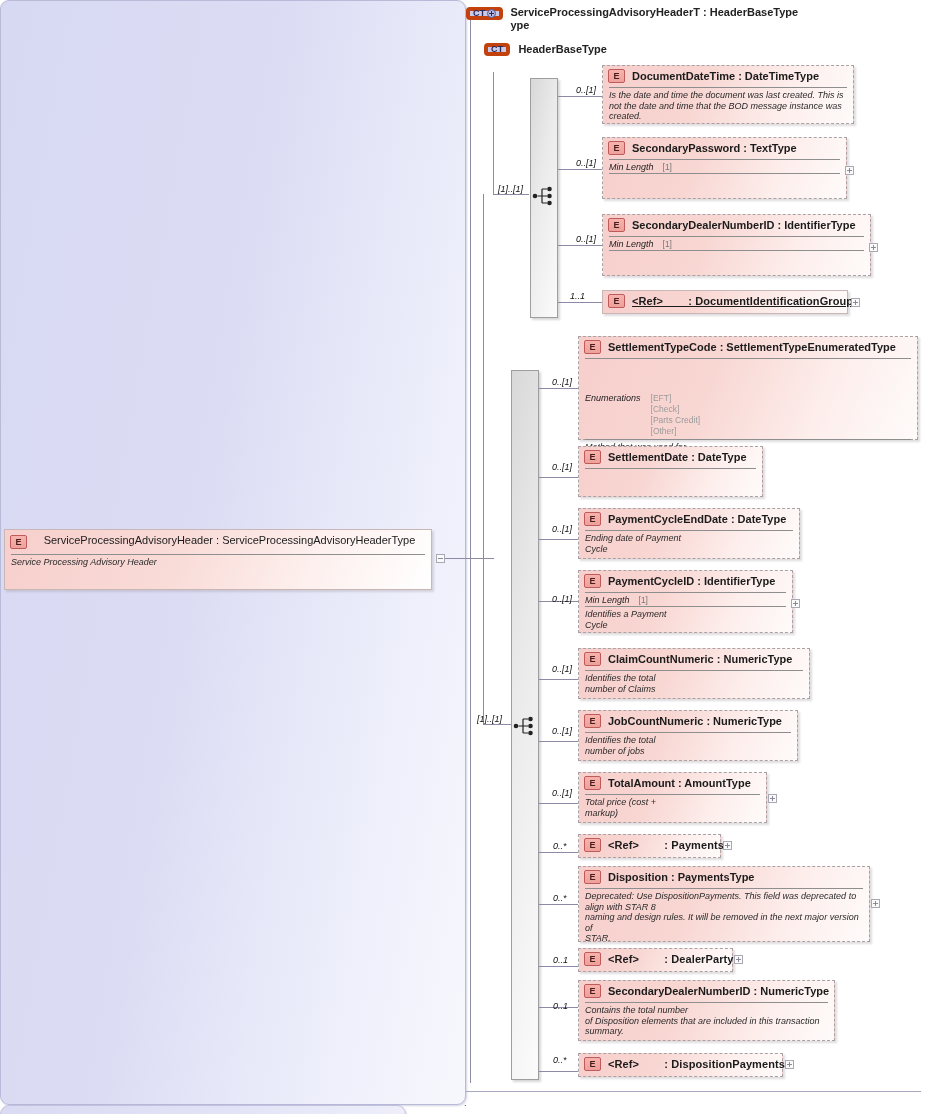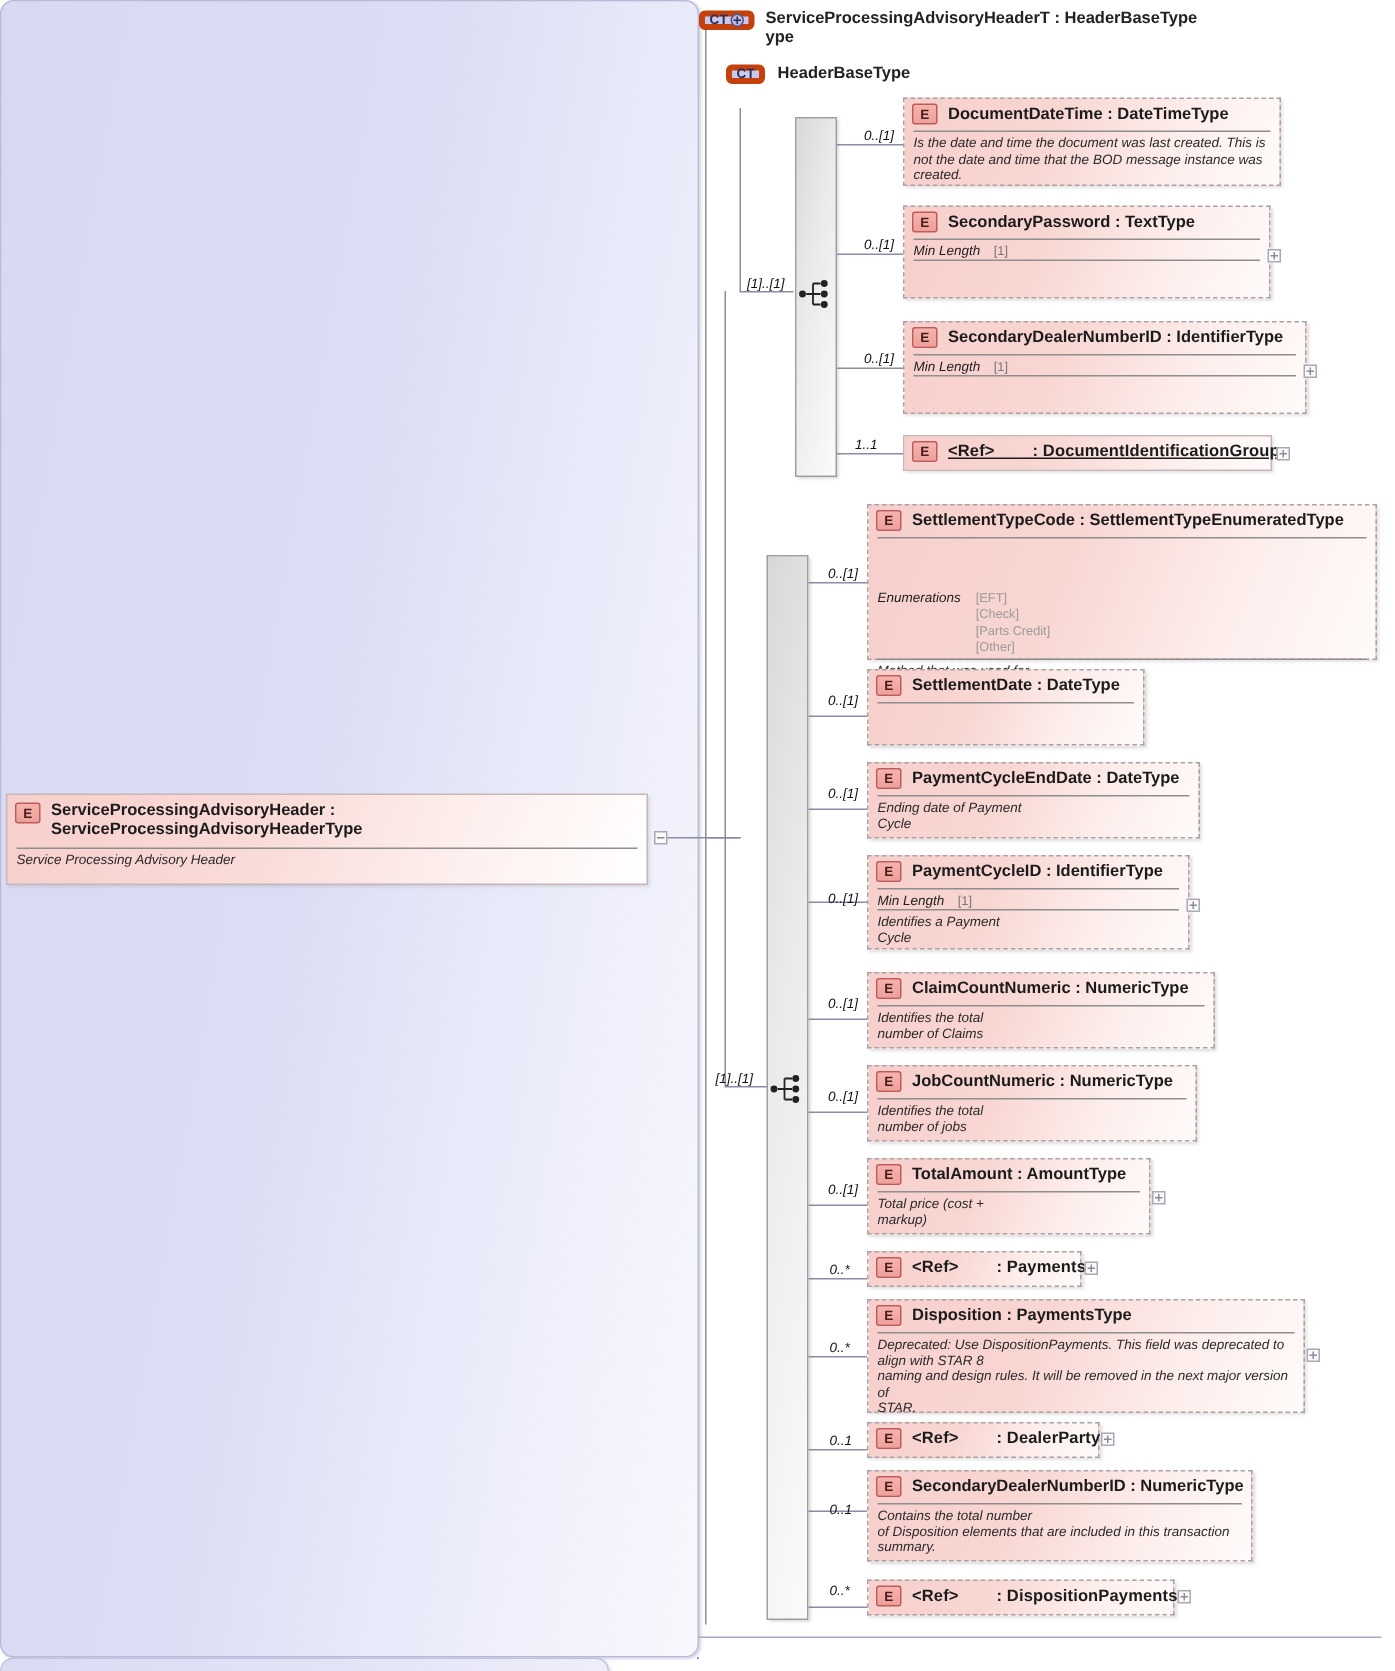--- a/index.html
+++ b/index.html
@@ -144,22 +144,22 @@
   .seq-icon { position:absolute; width:26px; height:22px; }
 
   
   .root-node {
     position:absolute;
     background: linear-gradient(112deg,#f7cfcc 0%, #f9dbd7 40%, #fdf0ee 72%, #ffffff 100%);
     border:1px solid #c9b7b7;
     box-shadow: 1.5px 1.5px 2px rgba(150,140,145,.30);
   }
   .root-title {
-    font-size: 11px; font-weight: 700; color:#1b1b1b;
-    line-height: 13px; 
+    font-size: 11px; font-weight: 400; color:#1b1b1b;
+    line-height: 13px; text-align:center;
   }
 
   .footer-line { position:absolute; height:1px; background:#a8a8c0; }
   .footer-dot  { position:absolute; font-size:9px; color:#333; line-height:8px; }
 </style>
 </head>
 <body>
 
 <div class="root-node" style="left:4px; top:529px; width:428px; height:61px;">
   <div class="node-head" style="align-items:flex-start; padding:4px 6px 2px 5px;">

